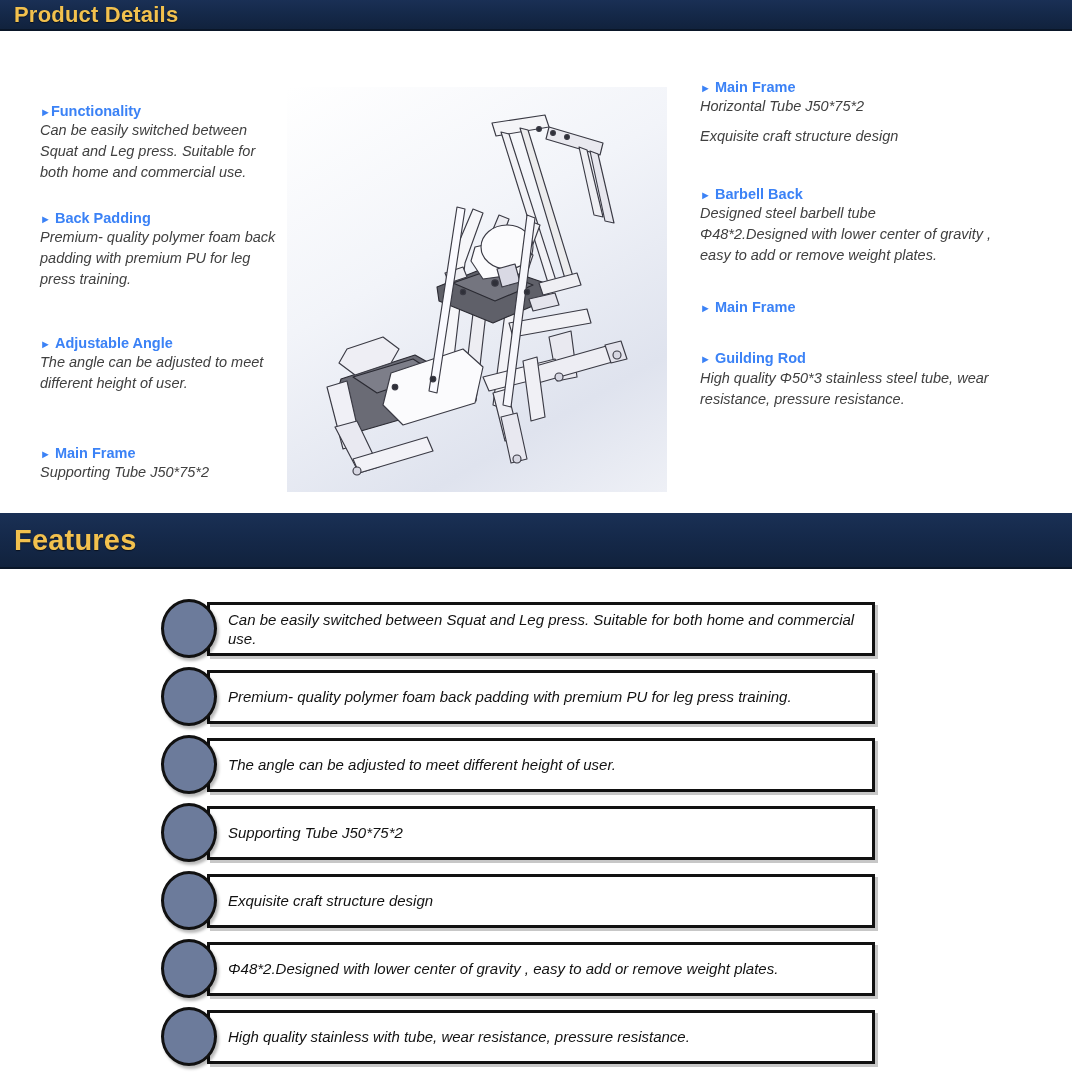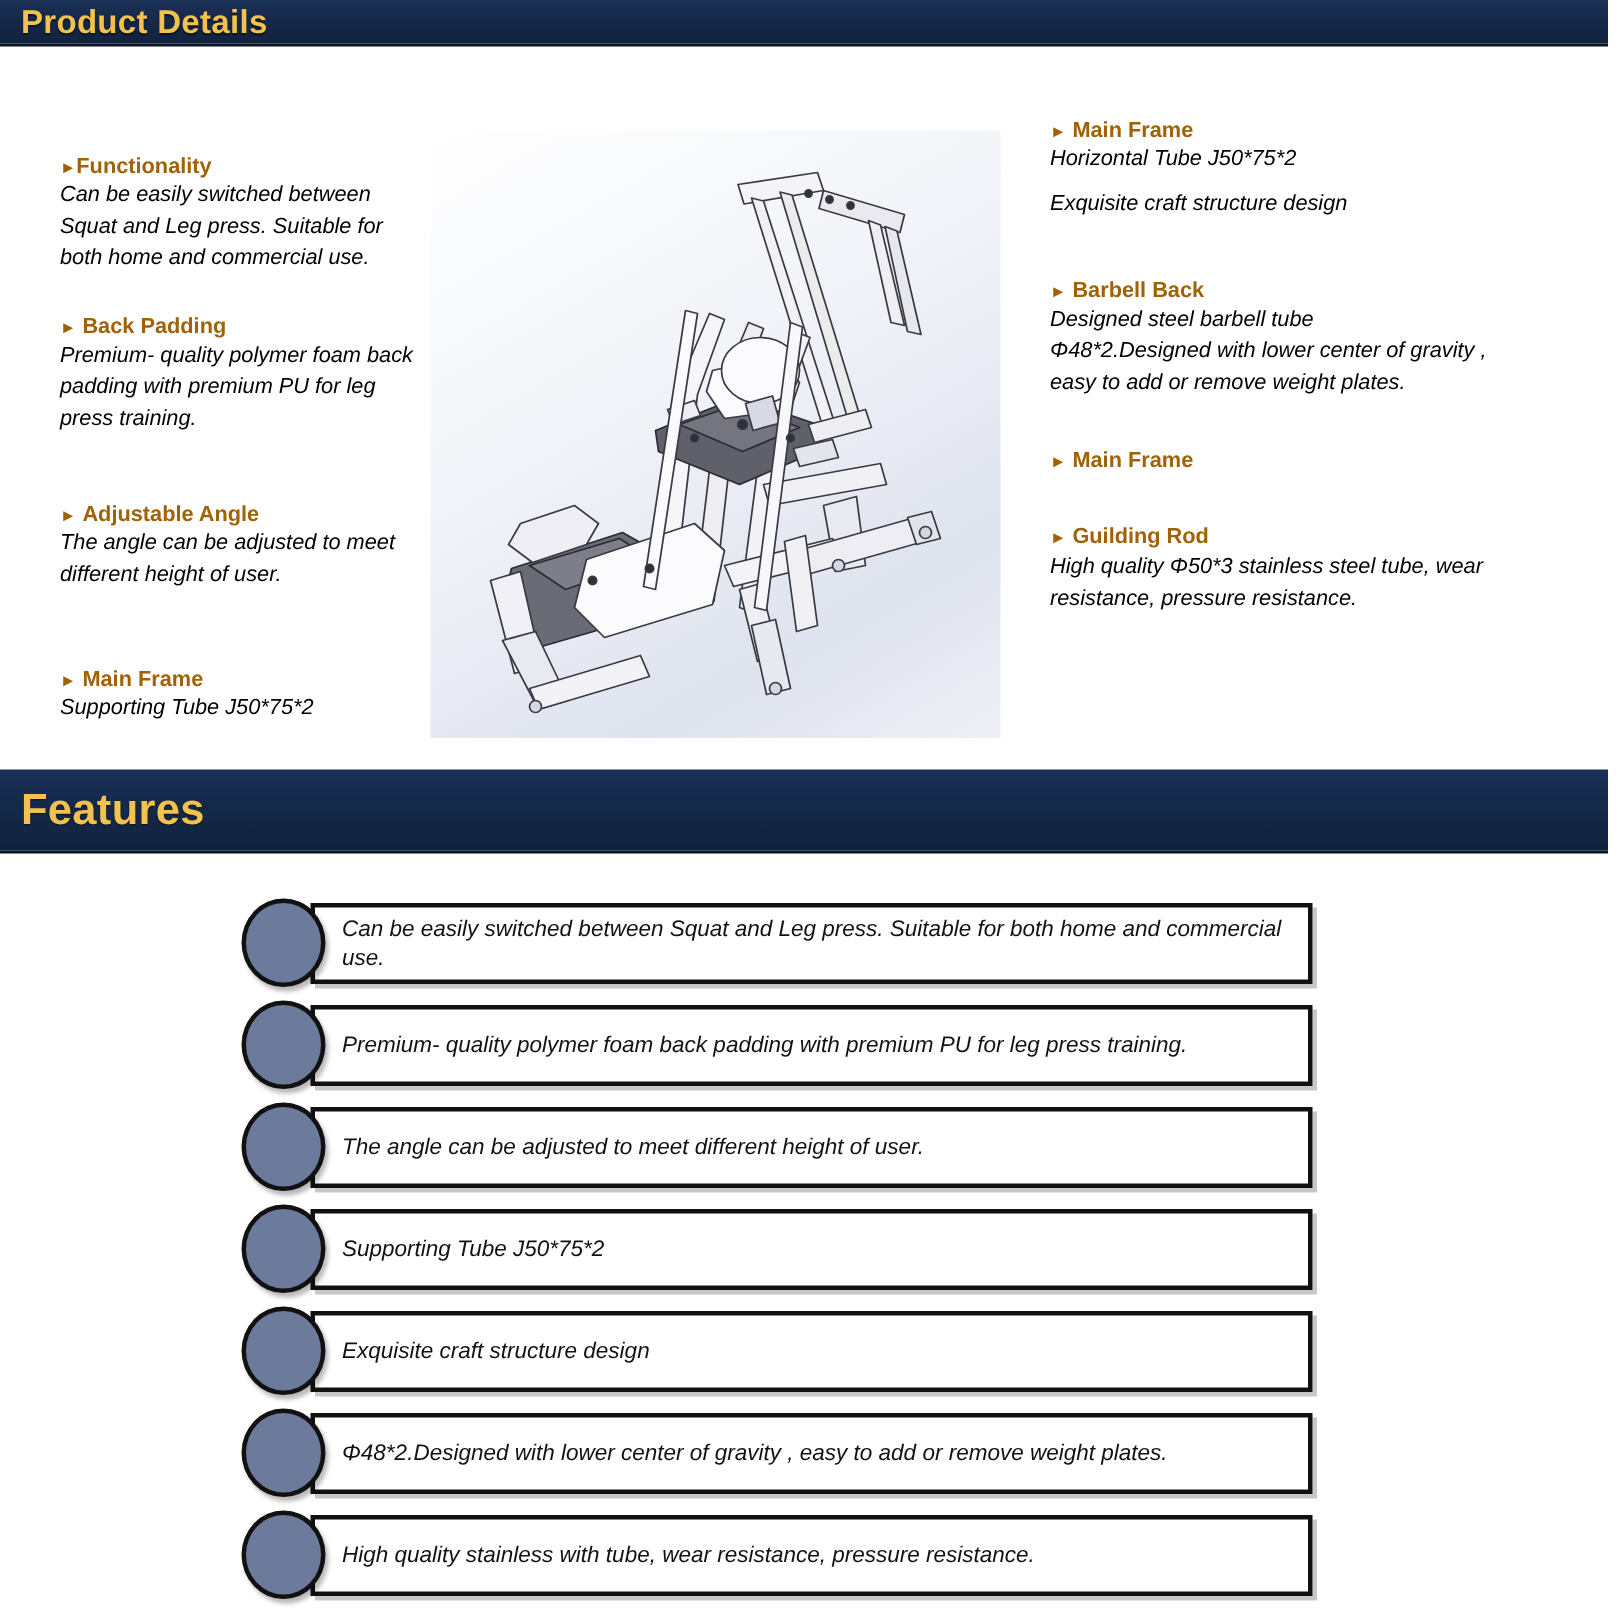--- a/index.html
+++ b/index.html
@@ -65,28 +65,28 @@
     top: 0;
   }
   #spec-col-left  { left: 40px;  width: 245px; }
   #spec-col-right { left: 700px; width: 300px; }
 
   .spec-block { margin-bottom: 0; }
 
   .spec-head {
     font-size: 14.5px;
     font-weight: bold;
-    color: #a16207;
+    color: #3b82f6;
     line-height: 1.25;
     white-space: nowrap;
   }
   .spec-text {
     font-size: 14.5px;
     font-style: italic;
-    color: #000000;
+    color: #404040;
     line-height: 1.45;
   }
   .tri { font-style: normal; font-size: 11px; }
 
   
   #product-image-panel {
     position: absolute;
     left: 287px;
     top: 44px;
     width: 380px;

